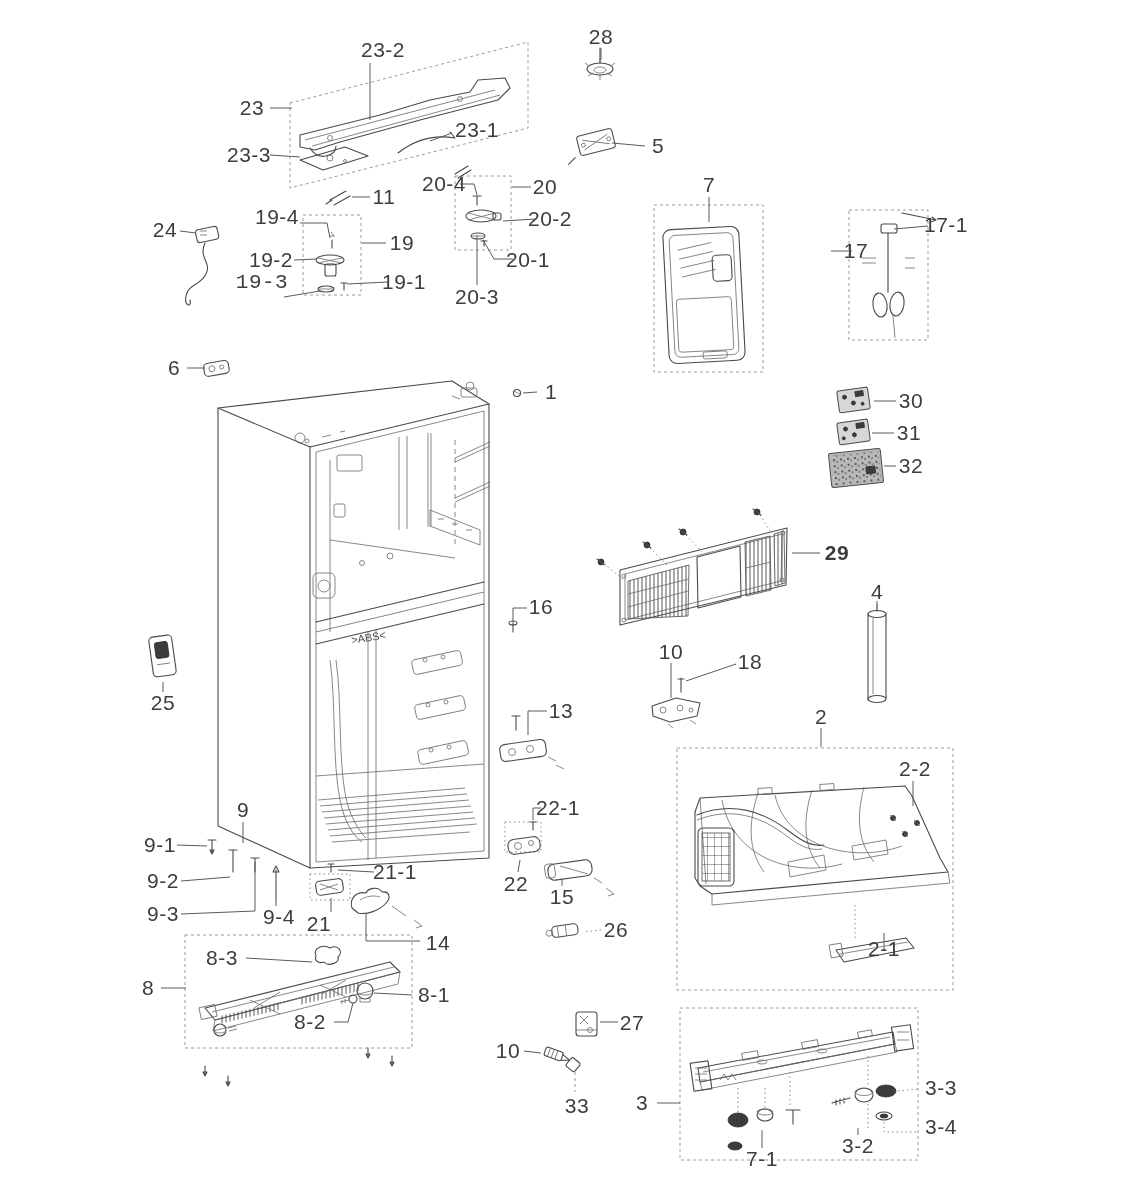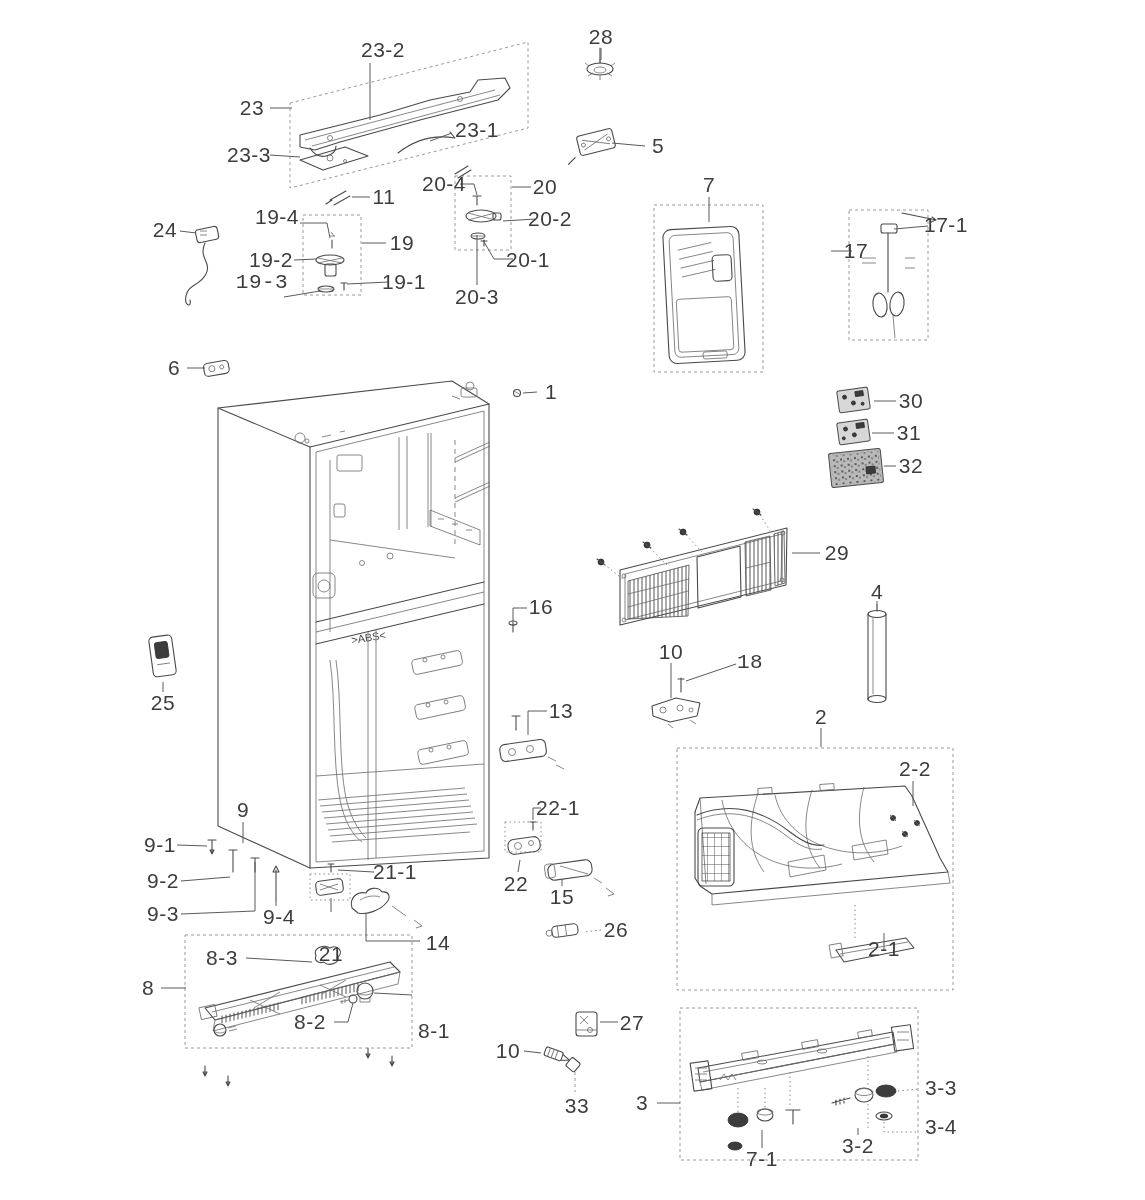--- a/index.html
+++ b/index.html
@@ -514,45 +514,45 @@
       <div class="part-label" style="left: 271px; top: 260px;">19-2</div>
       <div class="part-label" style="left: 528px; top: 260px;">20-1</div>
       <div class="part-label" style="left: 404px; top: 282px;">19-1</div>
       <div class="part-label" style="left: 262px; top: 282px; font-family: Liberation Mono, monospace;">19-3</div>
       <div class="part-label" style="left: 477px; top: 297px;">20-3</div>
       <div class="part-label" style="left: 174px; top: 368px;">6</div>
       <div class="part-label" style="left: 551px; top: 392px;">1</div>
       <div class="part-label" style="left: 911px; top: 401px;">30</div>
       <div class="part-label" style="left: 909px; top: 433px;">31</div>
       <div class="part-label" style="left: 911px; top: 466px;">32</div>
-      <div class="part-label" style="left: 837px; top: 553px;">29</div>
+      <div class="part-label" style="left: 837px; top: 553px; font-weight: bold;">29</div>
       <div class="part-label" style="left: 877px; top: 592px;">4</div>
       <div class="part-label" style="left: 541px; top: 607px;">16</div>
       <div class="part-label" style="left: 671px; top: 652px;">10</div>
-      <div class="part-label" style="left: 750px; top: 662px; font-family: Liberation Mono, monospace;">18</div>
+      <div class="part-label" style="left: 750px; top: 662px;">18</div>
       <div class="part-label" style="left: 163px; top: 703px;">25</div>
       <div class="part-label" style="left: 561px; top: 711px;">13</div>
       <div class="part-label" style="left: 821px; top: 717px;">2</div>
       <div class="part-label" style="left: 915px; top: 769px;">2-2</div>
       <div class="part-label" style="left: 558px; top: 808px;">22-1</div>
       <div class="part-label" style="left: 243px; top: 810px;">9</div>
       <div class="part-label" style="left: 160px; top: 845px;">9-1</div>
       <div class="part-label" style="left: 163px; top: 881px;">9-2</div>
       <div class="part-label" style="left: 395px; top: 872px;">21-1</div>
       <div class="part-label" style="left: 516px; top: 884px;">22</div>
       <div class="part-label" style="left: 562px; top: 897px;">15</div>
       <div class="part-label" style="left: 163px; top: 914px;">9-3</div>
       <div class="part-label" style="left: 279px; top: 917px;">9-4</div>
-      <div class="part-label" style="left: 331px; top: 924px; margin-top: 30px;">21</div>
+      <div class="part-label" style="left: 319px; top: 924px;">21</div>
       <div class="part-label" style="left: 884px; top: 921px; margin-top: 28px;">2-1</div>
       <div class="part-label" style="left: 438px; top: 943px;">14</div>
       <div class="part-label" style="left: 616px; top: 930px; text-align: right;">26</div>
       <div class="part-label" style="left: 222px; top: 958px;">8-3</div>
       <div class="part-label" style="left: 148px; top: 988px;">8</div>
-      <div class="part-label" style="left: 434px; top: 995px; margin-top: 36px;">8-1</div>
+      <div class="part-label" style="left: 434px; top: 995px;">8-1</div>
       <div class="part-label" style="left: 310px; top: 1022px;">8-2</div>
       <div class="part-label" style="left: 632px; top: 1023px;">27</div>
       <div class="part-label" style="left: 508px; top: 1051px;">10</div>
       <div class="part-label" style="left: 941px; top: 1088px;">3-3</div>
       <div class="part-label" style="left: 577px; top: 1106px;">33</div>
       <div class="part-label" style="left: 642px; top: 1103px;">3</div>
       <div class="part-label" style="left: 941px; top: 1127px;">3-4</div>
       <div class="part-label" style="left: 762px; top: 1159px;">7-1</div>
       <div class="part-label" style="left: 858px; top: 1146px;">3-2</div>
     </div>

